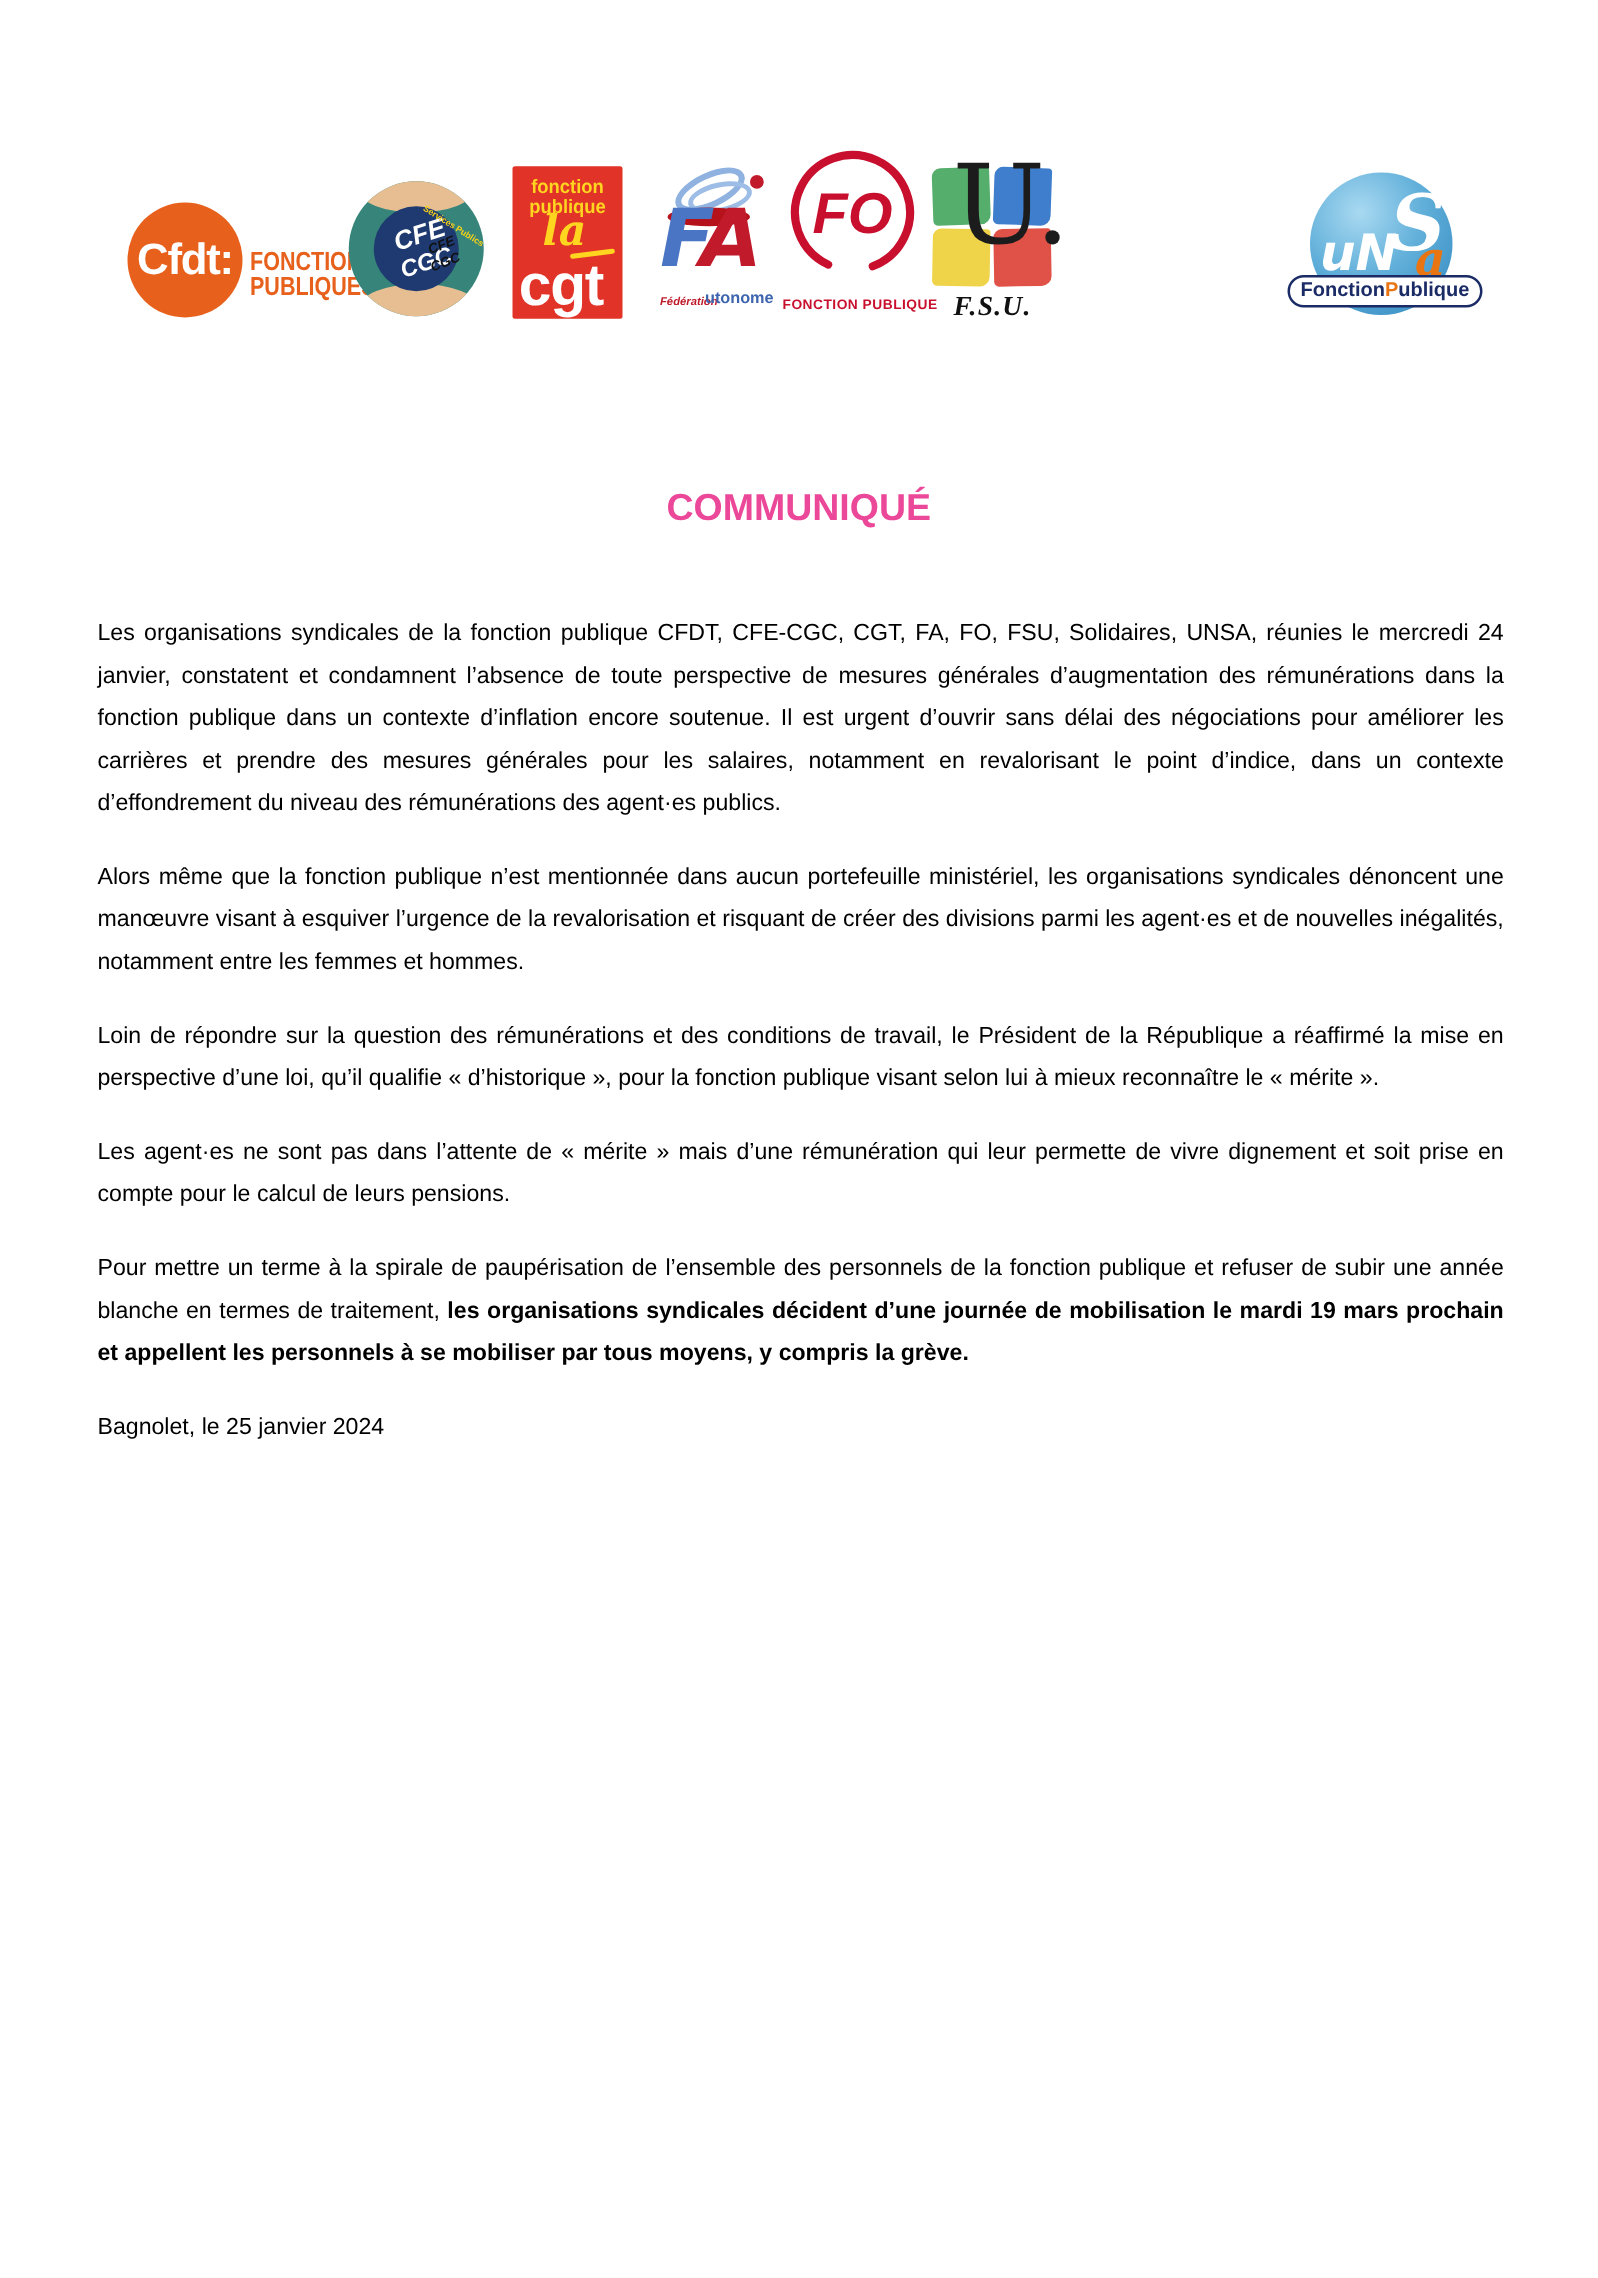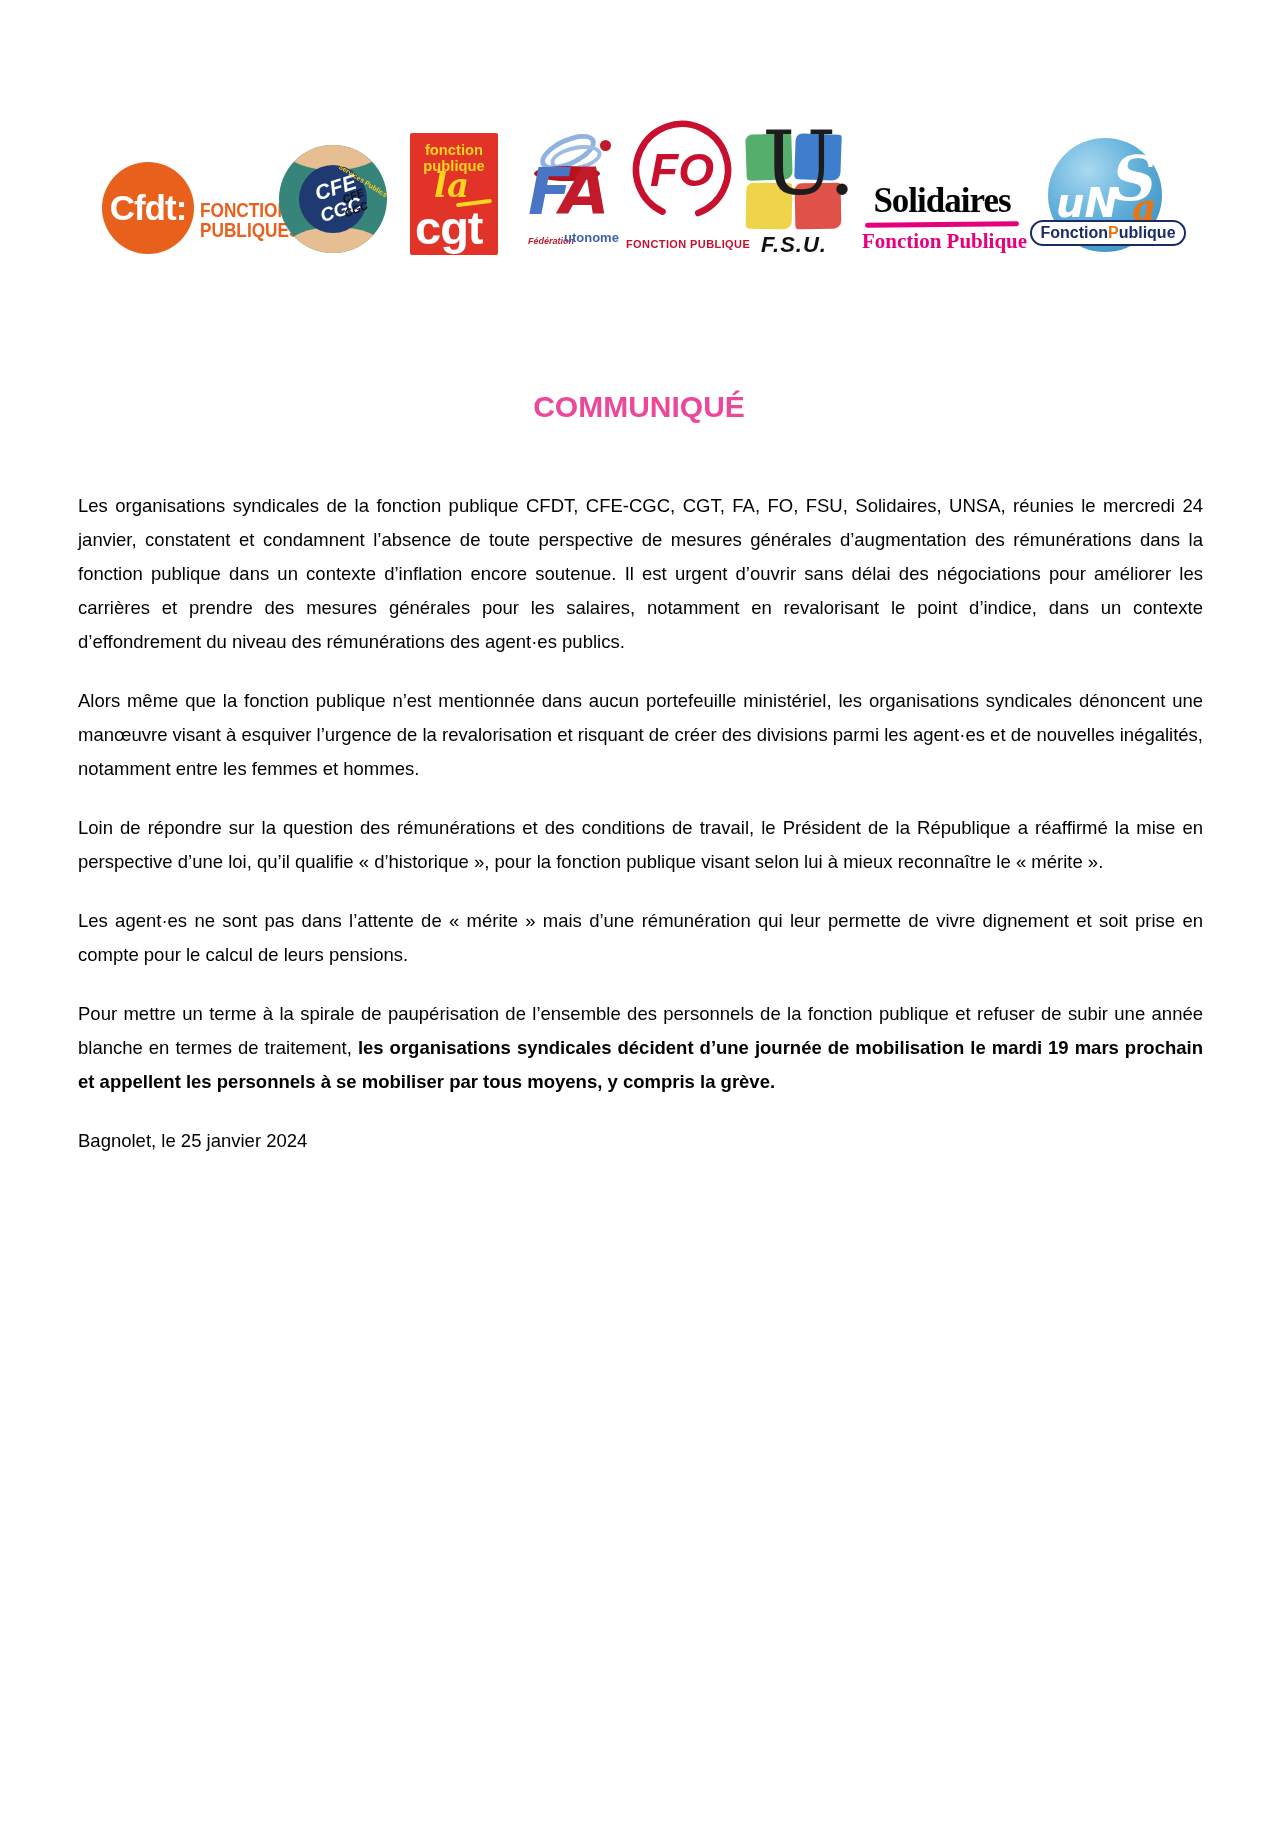--- a/index.html
+++ b/index.html
@@ -72,21 +72,21 @@
   .fsu-grid { position: absolute; left: 0; top: 0; width: 96px; height: 96px; display: grid; grid-template-columns: 46px 46px; grid-template-rows: 46px 46px; gap: 3px; }
   .fsu-sq { border-radius: 7px 3px 8px 4px; }
   .fsu-g { background: #56AE6C; transform: rotate(-2deg); }
   .fsu-b { background: #3F7ECC; transform: rotate(2deg); }
   .fsu-y { background: #EFD44A; transform: rotate(1deg); }
   .fsu-r { background: #E05247; transform: rotate(-1deg); }
   .fsu-u {
     position: absolute; left: 16px; top: -14px;
     font-family: "DejaVu Serif", serif; font-size: 88px; line-height: 1; color: #1c1c1c;
   }
-  .fsu-label { position: absolute; left: 0; top: 98px; width: 96px; text-align: center; font-family: Liberation Sans, sans-serif; font-style: italic; font-weight: 700; font-size: 22px; color: #111; letter-spacing: 1px; }
+  .fsu-label { position: absolute; left: 0; top: 98px; width: 96px; text-align: center; font-family: Liberation Serif, serif; font-style: italic; font-weight: 700; font-size: 22px; color: #111; letter-spacing: 1px; }
 
   
   .sol { left: 862px; top: 182px; width: 160px; height: 72px; text-align: center; }
   .sol-main { font-family: "Liberation Serif", serif; font-weight: 700; font-size: 35px; line-height: 1.1; color: #050505; letter-spacing: -1px; white-space: nowrap; }
   .sol-bar { margin: 1px auto 2px; width: 154px; height: 5px; background: #E5007D; border-radius: 3px; transform: rotate(-0.6deg); }
   .sol-label { font-family: "Liberation Serif", serif; font-weight: 700; font-size: 21px; color: #E5007D; white-space: nowrap; }
 
   
   .unsa { left: 1040px; top: 138px; width: 136px; height: 116px; }
   .unsa-sphere {
@@ -187,25 +187,20 @@
     <div class="fsu-grid">
       <div class="fsu-sq fsu-g"></div>
       <div class="fsu-sq fsu-b"></div>
       <div class="fsu-sq fsu-y"></div>
       <div class="fsu-sq fsu-r"></div>
     </div>
     <div class="fsu-u">U.</div>
     <div class="fsu-label">F.S.U.</div>
   </div>
 
-  <div class="logo sol">
-    <div class="sol-main">Solidaires</div>
-    <div class="sol-bar"></div>
-    <div class="sol-label">Fonction Publique</div>
-  </div>
 
   <div class="logo unsa">
     <div class="unsa-sphere"></div>
     <div class="unsa-u unsa-letters">uN</div>
     <div class="unsa-s">S</div>
     <div class="unsa-a">a</div>
     <div class="unsa-pill">
       <span>Fonction </span>
         <span class="p-orange">P</span>
         <span>ublique</span>

